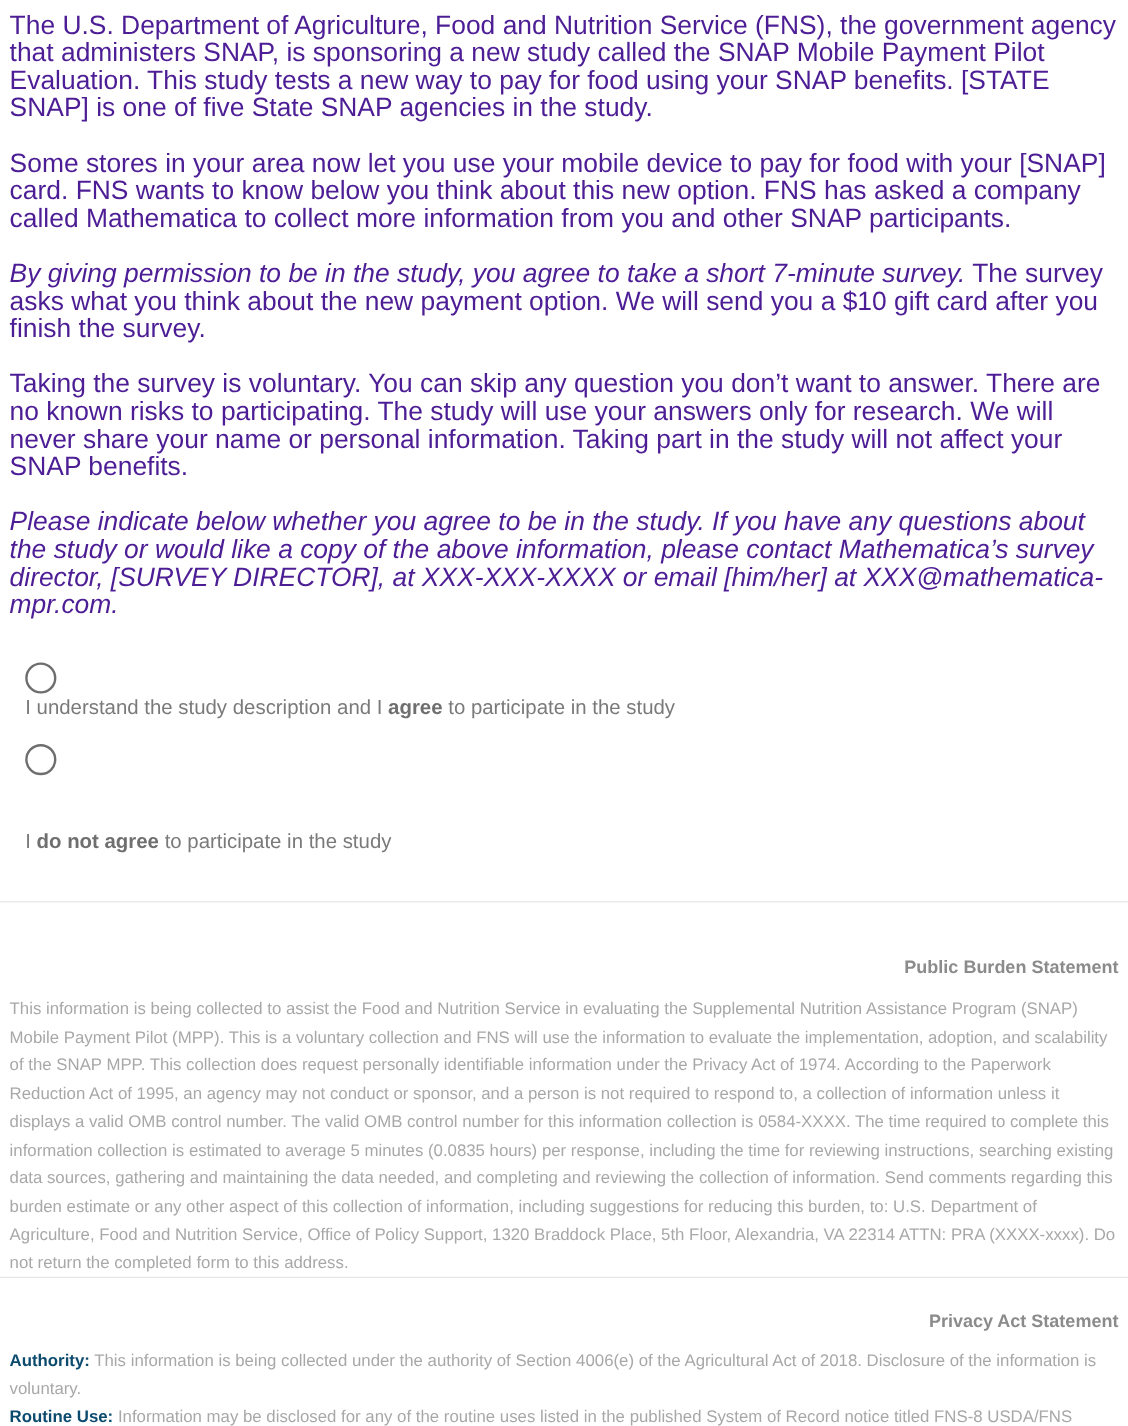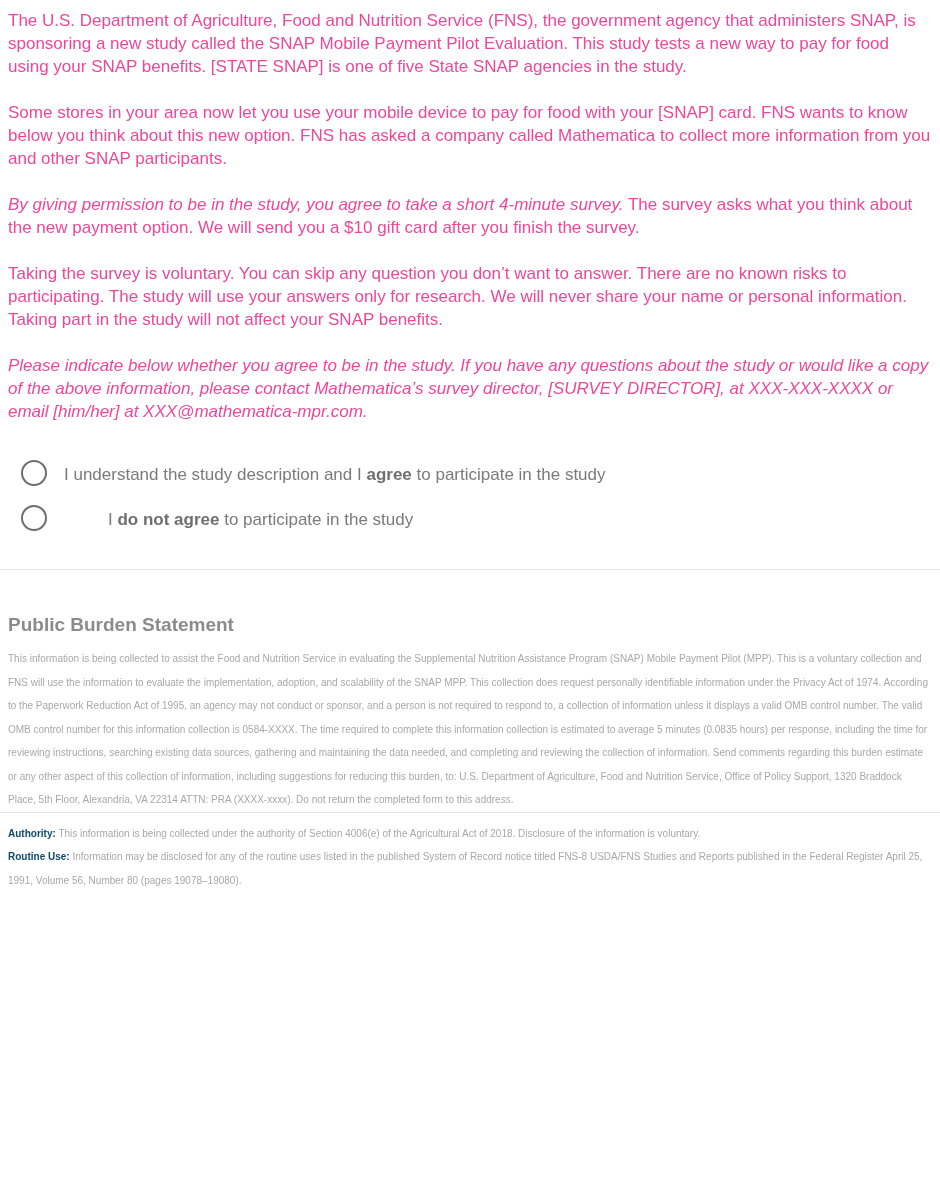--- a/index.html
+++ b/index.html
@@ -7,37 +7,38 @@
   body {
     width: 940px;
     min-height: 1188px;
     font-family: "Liberation Sans", "DejaVu Sans", sans-serif;
     -webkit-font-smoothing: antialiased;
   }
   .page { width: 940px; min-height: 1188px; background: #fff; padding: 9px 8px 26px 8px; }
 
   
   .consent p {
-    font-size: 17px;
+    font-size: 22px;
     line-height: 23px;
-    color: #ec4899;
+    color: #4c1d95;
     margin-bottom: 23px;
   }
   .consent p:last-child { margin-bottom: 1px; }
   .consent .italic { font-style: italic; }
   .consent em { font-style: italic; }
 
   
   .choices { margin-top: 37px; margin-bottom: 38px; }
   .choice {
     display: flex;
-    align-items: flex-end;
+    align-items: flex-start;
     margin-bottom: 19px;
     padding-left: 13px;
     cursor: pointer;
+    flex-direction: column;
   }
   .choice:last-child { margin-bottom: 0; gap: 44px; }
   .radio {
     width: 26px;
     height: 26px;
     border: 2px solid #6e6e6e;
     border-radius: 50%;
     background: #fff;
     flex: 0 0 auto;
     margin-right: 17px;
@@ -52,29 +53,29 @@
   
   hr.divider {
     border: none;
     border-top: 1px solid #e6e6e6;
     height: 0;
     margin: 0 -8px;
   }
 
   
   .statement h2 {
-    text-align: left;
-    font-size: 19px;
+    text-align: right;
+    font-size: 15px;
     font-weight: 700;
     color: #8b8b8b;
     line-height: 22px;
   }
   .statement .stmt-body,
   .statement .stmt-item {
-    font-size: 10px;
+    font-size: 14px;
     line-height: 23.5px;
     color: #a8a8a8;
   }
   .statement .stmt-item strong { font-weight: 700; color: #0c4a6e; }
 
   .public-burden h2 { margin-top: 44px; }
   .public-burden .stmt-body { margin-top: 11px; }
 
   .privacy-divider { margin-top: 66px; }
   .privacy-act h2 { margin-top: 26px; }
@@ -82,21 +83,21 @@
 </style>
 </head>
 <body>
 
 <div class="page">
 
   <section class="consent">
     <p>The U.S. Department of Agriculture, Food and Nutrition Service (FNS), the government agency that administers SNAP, is sponsoring a new study called the SNAP Mobile Payment Pilot Evaluation. This study tests a new way to pay for food using your SNAP benefits. [STATE SNAP] is one of five State SNAP agencies in the study.</p>
     <p>Some stores in your area now let you use your mobile device to pay for food with your [SNAP] card. FNS wants to know below you think about this new option. FNS has asked a company called Mathematica to collect more information from you and other SNAP participants.</p>
     <p>
-      <em>By giving permission to be in the study, you agree to take a short 4-minute survey.</em>
+      <em>By giving permission to be in the study, you agree to take a short 7-minute survey.</em>
       <span>The survey asks what you think about the new payment option. We will send you a $10 gift card after you finish the survey.</span>
     </p>
     <p>Taking the survey is voluntary. You can skip any question you don’t want to answer. There are no known risks to participating. The study will use your answers only for research. We will never share your name or personal information. Taking part in the study will not affect your SNAP benefits.</p>
     <p class="italic">Please indicate below whether you agree to be in the study. If you have any questions about the study or would like a copy of the above information, please contact Mathematica’s survey director, [SURVEY DIRECTOR], at XXX-XXX-XXXX or email [him/her] at XXX@mathematica-mpr.com.</p>
   </section>
 
   <section class="choices">
     <div class="choice">
       <span class="radio"></span>
       <span class="choice-label"><span>I understand the study description and I </span><strong>agree</strong><span> to participate in the study</span></span>
@@ -110,19 +111,20 @@
   <hr class="divider">
 
   <section class="statement public-burden">
     <h2>Public Burden Statement</h2>
     <p class="stmt-body">This information is being collected to assist the Food and Nutrition Service in evaluating the Supplemental Nutrition Assistance Program (SNAP) Mobile Payment Pilot (MPP). This is a voluntary collection and FNS will use the information to evaluate the implementation, adoption, and scalability of the SNAP MPP. This collection does request personally identifiable information under the Privacy Act of 1974. According to the Paperwork Reduction Act of 1995, an agency may not conduct or sponsor, and a person is not required to respond to, a collection of information unless it displays a valid OMB control number. The valid OMB control number for this information collection is 0584-XXXX. The time required to complete this information collection is estimated to average 5 minutes (0.0835 hours) per response, including the time for reviewing instructions, searching existing data sources, gathering and maintaining the data needed, and completing and reviewing the collection of information. Send comments regarding this burden estimate or any other aspect of this collection of information, including suggestions for reducing this burden, to: U.S. Department of Agriculture, Food and Nutrition Service, Office of Policy Support, 1320 Braddock Place, 5th Floor, Alexandria, VA 22314 ATTN: PRA (XXXX-xxxx). Do not return the completed form to this address.</p>
   </section>
 
   <hr class="divider privacy-divider">
 
   <section class="statement privacy-act">
+    <h2>Privacy Act Statement</h2>
     <div class="items">
       <p class="stmt-item"><strong>Authority:</strong> <span>This information is being collected under the authority of Section 4006(e) of the Agricultural Act of 2018. Disclosure of the information is voluntary.</span></p>
       <p class="stmt-item"><strong>Routine Use:</strong> <span>Information may be disclosed for any of the routine uses listed in the published System of Record notice titled FNS-8 USDA/FNS Studies and Reports published in the Federal Register April 25, 1991, Volume 56, Number 80 (pages 19078–19080).</span></p>
     </div>
   </section>
 
 </div>
 
 </body></html>

